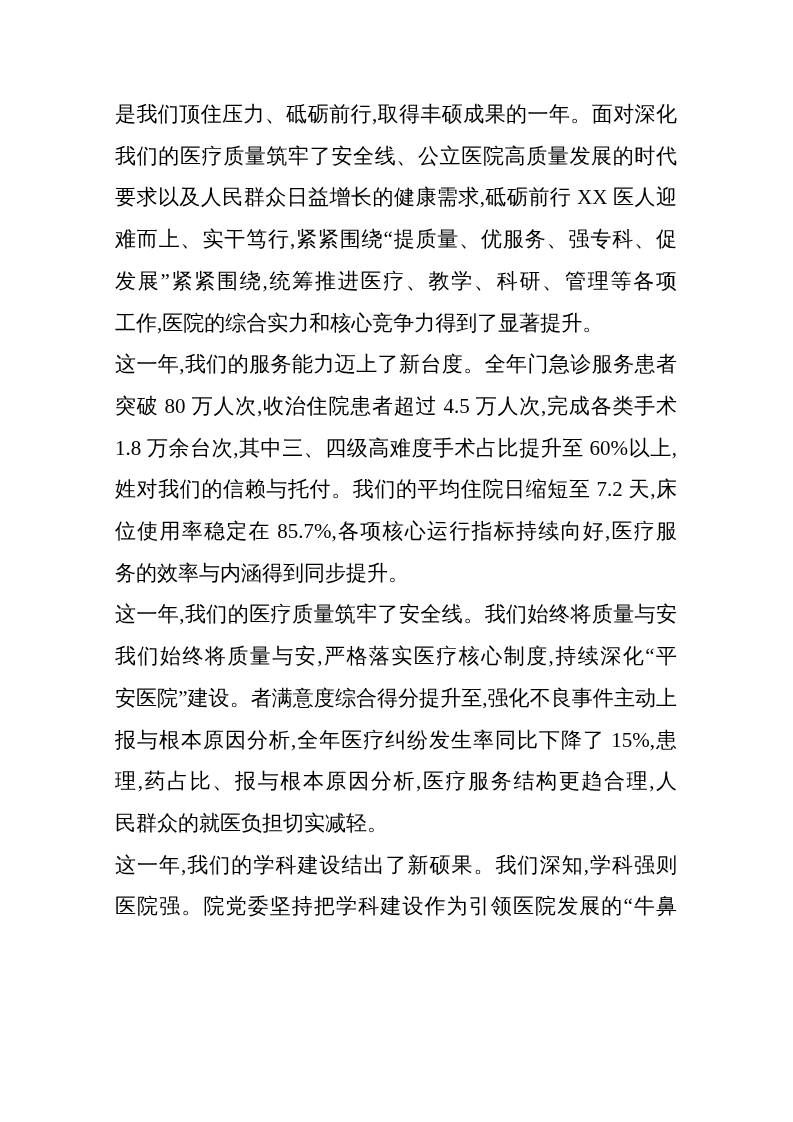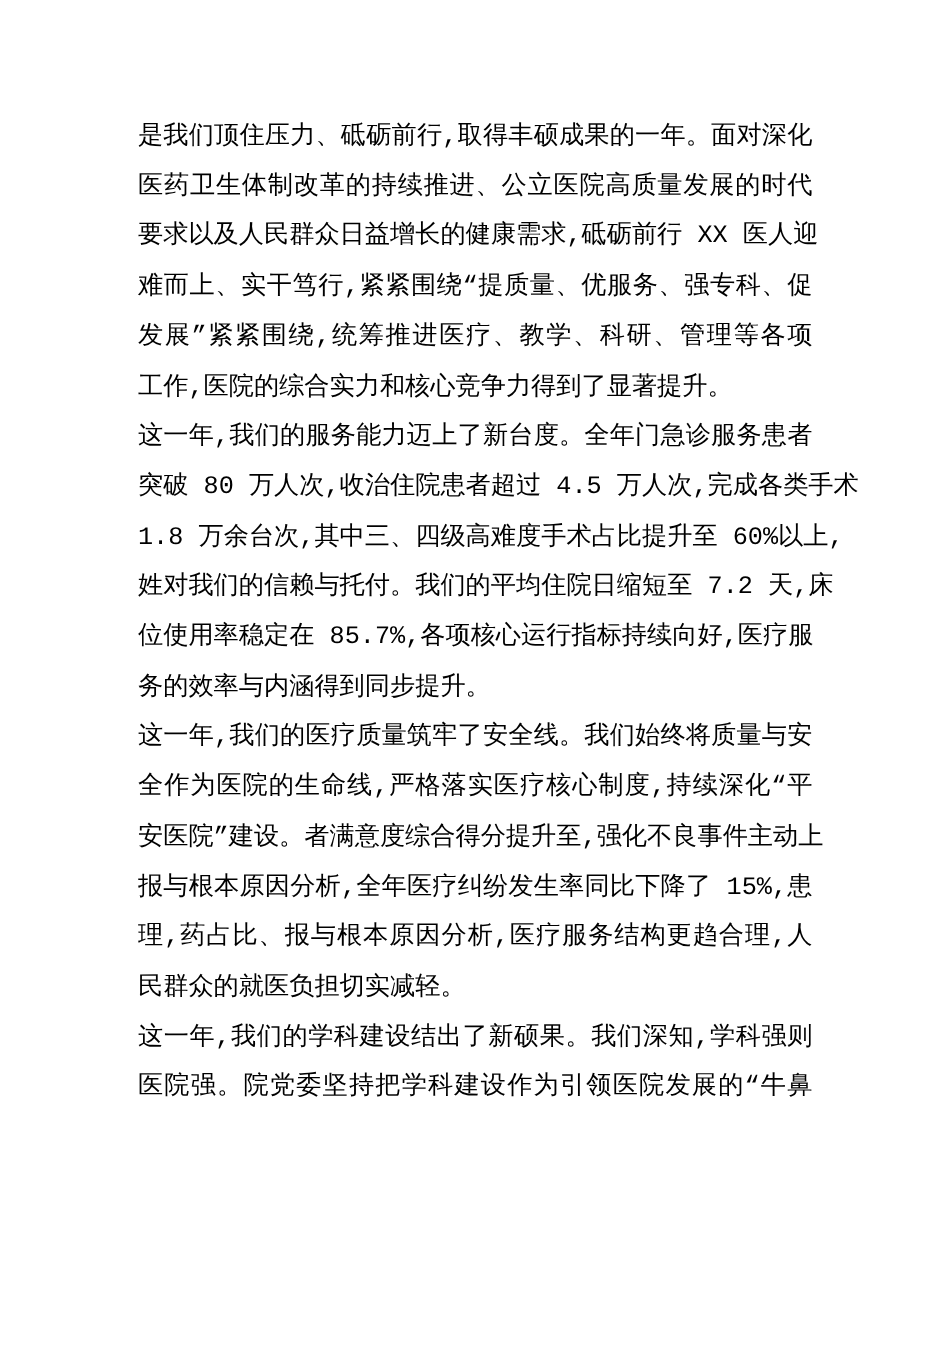--- a/index.html
+++ b/index.html
@@ -13,21 +13,21 @@
     height: 1122px;
     background: #ffffff;
     overflow: hidden;
   }
   .text-block {
     position: absolute;
     left: 115px;
     top: 94px;
     width: 562px;
     color: #000000;
-    font-family: Liberation Mono, monospace;
+    font-family: Liberation Serif, serif;
   }
   .para {
     margin: 0;
     padding: 0;
   }
   .line {
     display: block;
     font-size: 21px;
     line-height: 41.7px;
     white-space: nowrap;
@@ -41,39 +41,39 @@
   }
 </style>
 </head>
 <body>
 
 <div class="page">
   <div class="text-block">
 
     <p class="para">
       <span class="line">是我们顶住压力、砥砺前行,取得丰硕成果的一年。面对深化</span>
-      <span class="line">医药卫生体制改革的持续推进、公立医院高质量发展的时代</span>
+      <span class="line">我们的医疗质量筑牢了安全线、公立医院高质量发展的时代</span>
       <span class="line">要求以及人民群众日益增长的健康需求,砥砺前行 XX 医人迎</span>
       <span class="line">难而上、实干笃行,紧紧围绕“提质量、优服务、强专科、促</span>
       <span class="line">发展”紧紧围绕,统筹推进医疗、教学、科研、管理等各项</span>
       <span class="line end">工作,医院的综合实力和核心竞争力得到了显著提升。</span>
     </p>
 
     <p class="para">
       <span class="line">这一年,我们的服务能力迈上了新台度。全年门急诊服务患者</span>
       <span class="line">突破 80 万人次,收治住院患者超过 4.5 万人次,完成各类手术</span>
       <span class="line">1.8 万余台次,其中三、四级高难度手术占比提升至 60%以上,</span>
       <span class="line">姓对我们的信赖与托付。我们的平均住院日缩短至 7.2 天,床</span>
       <span class="line">位使用率稳定在 85.7%,各项核心运行指标持续向好,医疗服</span>
       <span class="line end">务的效率与内涵得到同步提升。</span>
     </p>
 
     <p class="para">
       <span class="line">这一年,我们的医疗质量筑牢了安全线。我们始终将质量与安</span>
-      <span class="line">全作为医院的生命线,严格落实医疗核心制度,持续深化“平</span>
+      <span class="line">我们始终将质量与安,严格落实医疗核心制度,持续深化“平</span>
       <span class="line">安医院”建设。者满意度综合得分提升至,强化不良事件主动上</span>
       <span class="line">报与根本原因分析,全年医疗纠纷发生率同比下降了 15%,患</span>
       <span class="line">理,药占比、报与根本原因分析,医疗服务结构更趋合理,人</span>
       <span class="line end">民群众的就医负担切实减轻。</span>
     </p>
 
     <p class="para">
       <span class="line">这一年,我们的学科建设结出了新硕果。我们深知,学科强则</span>
       <span class="line">医院强。院党委坚持把学科建设作为引领医院发展的“牛鼻</span>
     </p>

